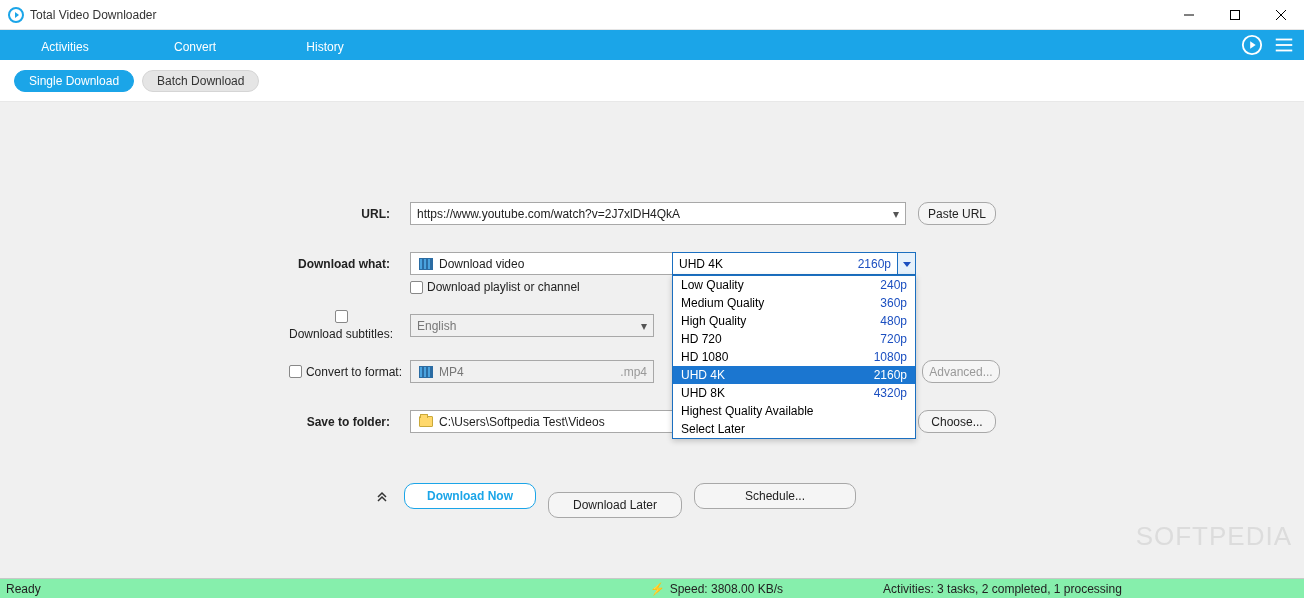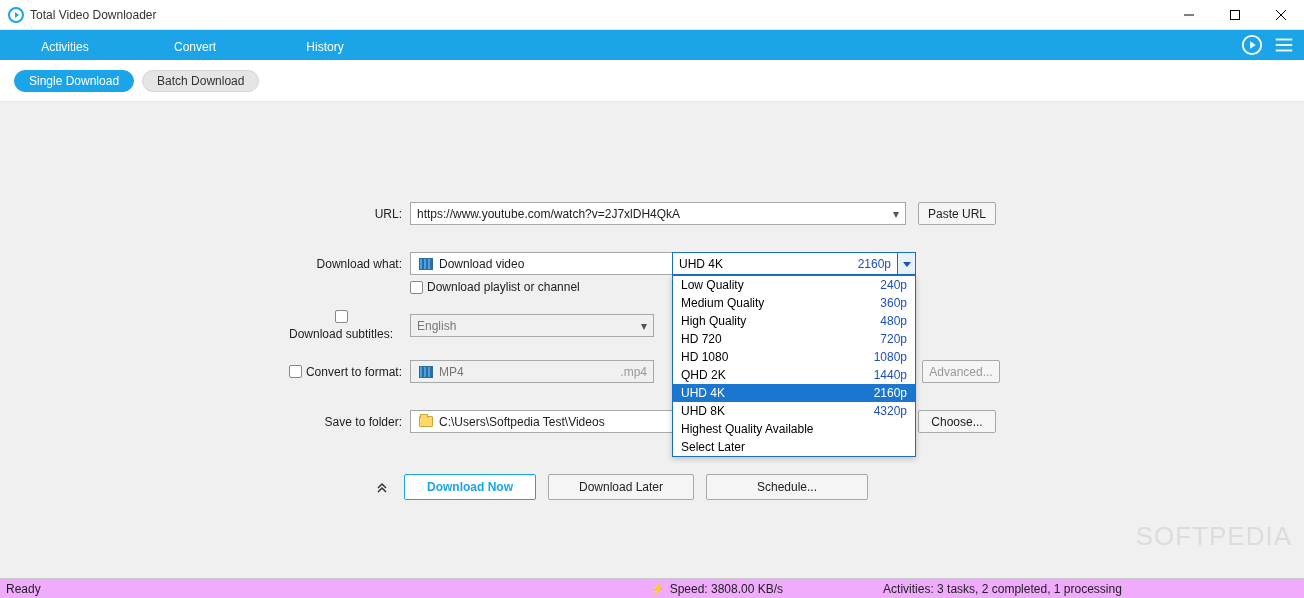--- a/index.html
+++ b/index.html
@@ -14,43 +14,43 @@
 .tabbar .tab { width: 130px; height: 26px; color: #fff; display: flex; align-items: center; justify-content: center; cursor: pointer; }
 .tabbar .tab.active { background: #fff; color: #000; border-top-left-radius: 4px; border-top-right-radius: 4px; font-weight: 600; }
 .tabbar .spacer { flex: 1; }
 .tabbar .right-icons { display: flex; align-items: center; padding-right: 8px; gap: 8px; height: 30px; }
 .tabbar .right-icons .ricon { width: 24px; height: 24px; color: #fff; cursor: pointer; display:flex; align-items:center; justify-content:center; }
 .subtoolbar { height: 42px; background: #fff; display: flex; align-items: center; padding: 0 14px; gap: 8px; border-bottom: 1px solid #e8e8e8; }
 .pill { height: 22px; border-radius: 11px; padding: 0 14px; display: flex; align-items: center; cursor: pointer; background: #e5e5e5; color: #333; border: 1px solid #d5d5d5; }
 .pill.primary { background: #1ba5e8; color: #fff; border: 1px solid #1ba5e8; }
 .content { position: relative; background: #f0f0f0; height: 476px; }
 .formrow { position: absolute; display: flex; align-items: center; }
-.label { text-align: right; width: 130px; padding-right: 8px; color: #222; }
+.label { text-align: right; width: 130px; padding-right: 20px; color: #222; font-weight: bold; }
 .chklabel { display:flex; align-items:center; gap:4px; color:#222; }
 .chk { width:13px; height:13px; border:1px solid #888; background:#fff; border-radius:2px; cursor:pointer; }
 .field, .select, .btn { height: 23px; border: 1px solid #a8a8a8; background: #fff; display: flex; align-items: center; padding: 9px 6px; color: #222; }
 .select { justify-content: space-between; cursor: pointer; }
 .select .dd { color:#555; }
 .select.disabled { background:#f0f0f0; color:#777; }
-.btn { justify-content: center; cursor: pointer; border-radius: 2px; background:#f5f5f5; }
+.btn { justify-content: center; cursor: pointer; border-radius: 10px; background:#f5f5f5; }
 .btn.primary { border: 1px solid #1ba5e8; color: #1ba5e8; background:#fff; font-weight:600; }
 .icon-slot { width:18px; display:flex; align-items:center; justify-content:center; margin-right:4px; }
 .filmicon { width:14px; height:12px; background: repeating-linear-gradient(90deg,#4aa3df 0,#4aa3df 2px,#2b6ca3 2px,#2b6ca3 4px); border:1px solid #2b6ca3; }
 .foldericon { width:14px; height:11px; background:#ffd86b; border:1px solid #caa93a; border-radius:1px; position:relative; }
 .foldericon::before { content:""; position:absolute; top:-3px; left:0; width:6px; height:3px; background:#ffd86b; border:1px solid #caa93a; border-bottom:none; border-radius:1px 1px 0 0; }
 .dropdown { position:absolute; background:#fff; border:1px solid #1b6fc0; box-shadow:0 2px 6px rgba(0,0,0,0.2); z-index:10; }
 .dropdown .opt { height:18px; padding:0 8px; display:flex; align-items:center; justify-content:space-between; cursor:pointer; color:#000; }
 .dropdown .opt .res { color:#1b4fc0; }
 .dropdown .opt.selected { background:#1b76d0; color:#fff; }
 .dropdown .opt.selected .res { color:#fff; }
 .quality-select { position:absolute; height:23px; border:1px solid #1b6fc0; background:#fff; display:flex; align-items:center; }
 .quality-select .qlabel { flex:1; padding:0 6px; }
 .quality-select .qres { color:#1b4fc0; padding-right:6px; }
 .quality-select .qbtn { width:18px; height:100%; border-left:1px solid #1b6fc0; background:#e6f1fb; display:flex; align-items:center; justify-content:center; cursor:pointer; }
-.statusbar { position:absolute; bottom:0; left:0; right:0; height:20px; background:#f0abfc; border-top:1px solid #c8c8c8; display:flex; align-items:center; padding:0 6px; color:#222; font-size:12px; }
+.statusbar { position:absolute; bottom:0; left:0; right:0; height:20px; background:#86efac; border-top:1px solid #c8c8c8; display:flex; align-items:center; padding:0 6px; color:#222; font-size:12px; }
 .statusbar .sec { margin-right: 40px; }
 .watermark { position:absolute; right:12px; bottom:26px; color:#dcdcdc; font-size:26px; font-weight:300; letter-spacing:1px; pointer-events:none; }
 .chevup { width:20px; height:20px; display:flex; align-items:center; justify-content:center; cursor:pointer; }
 </style>
 </head>
 <body>
 
 <div class="titlebar">
   <div class="app-icon"></div>
   <div class="title">Total Video Downloader</div>
@@ -186,21 +186,21 @@
   </div>
 
   <div class="formrow" style="left:372px; top:372px; gap:12px;">
     <div class="chevup">
         <svg width="12" height="12" viewBox="0 0 12 12">
           <polyline points="2,7 6,3 10,7" fill="none" stroke="#333" stroke-width="1.5"></polyline>
           <polyline points="2,11 6,7 10,11" fill="none" stroke="#333" stroke-width="1.5"></polyline>
         </svg>
       </div>
     <div class="btn primary" style="width:132px; height:26px;">Download Now</div>
-    <div class="btn" style="width:146px; height:26px;">Download Later</div>
+    <div class="btn" style="width:134px; height:26px;margin-top:18px;">Download Later</div>
     <div class="btn" style="width:162px; height:26px;">Schedule...</div>
   </div>
 
   <div class="dropdown" id="quality-dropdown" style="left:672px; top:173px; width:244px;">
       <div class="opt">
         <span>Low Quality</span>
         <span class="res">240p</span>
       </div>
       <div class="opt">
         <span>Medium Quality</span>
@@ -210,24 +210,20 @@
         <span>High Quality</span>
         <span class="res">480p</span>
       </div>
       <div class="opt">
         <span>HD 720</span>
         <span class="res">720p</span>
       </div>
       <div class="opt">
         <span>HD 1080</span>
         <span class="res">1080p</span>
-      </div>
-      <div class="opt">
-        <span>QHD 2K</span>
-        <span class="res">1440p</span>
       </div>
       <div class="opt selected">
         <span>UHD 4K</span>
         <span class="res">2160p</span>
       </div>
       <div class="opt">
         <span>UHD 8K</span>
         <span class="res">4320p</span>
       </div>
       <div class="opt">

